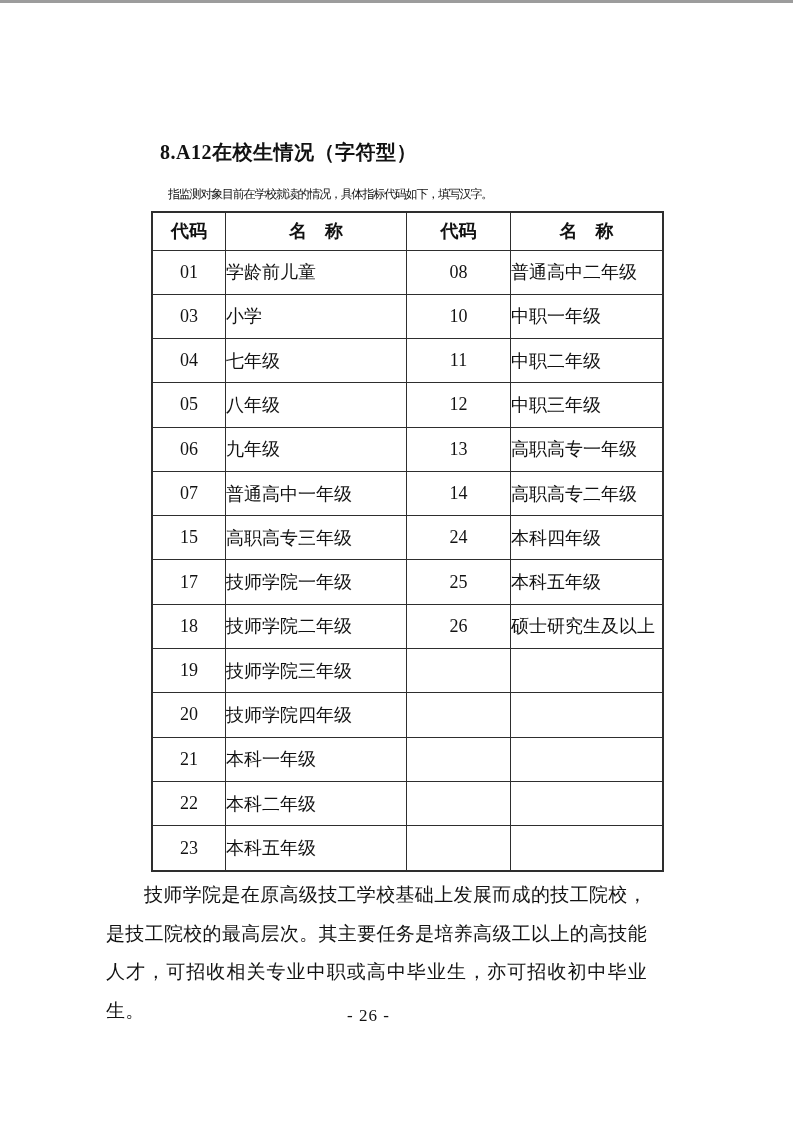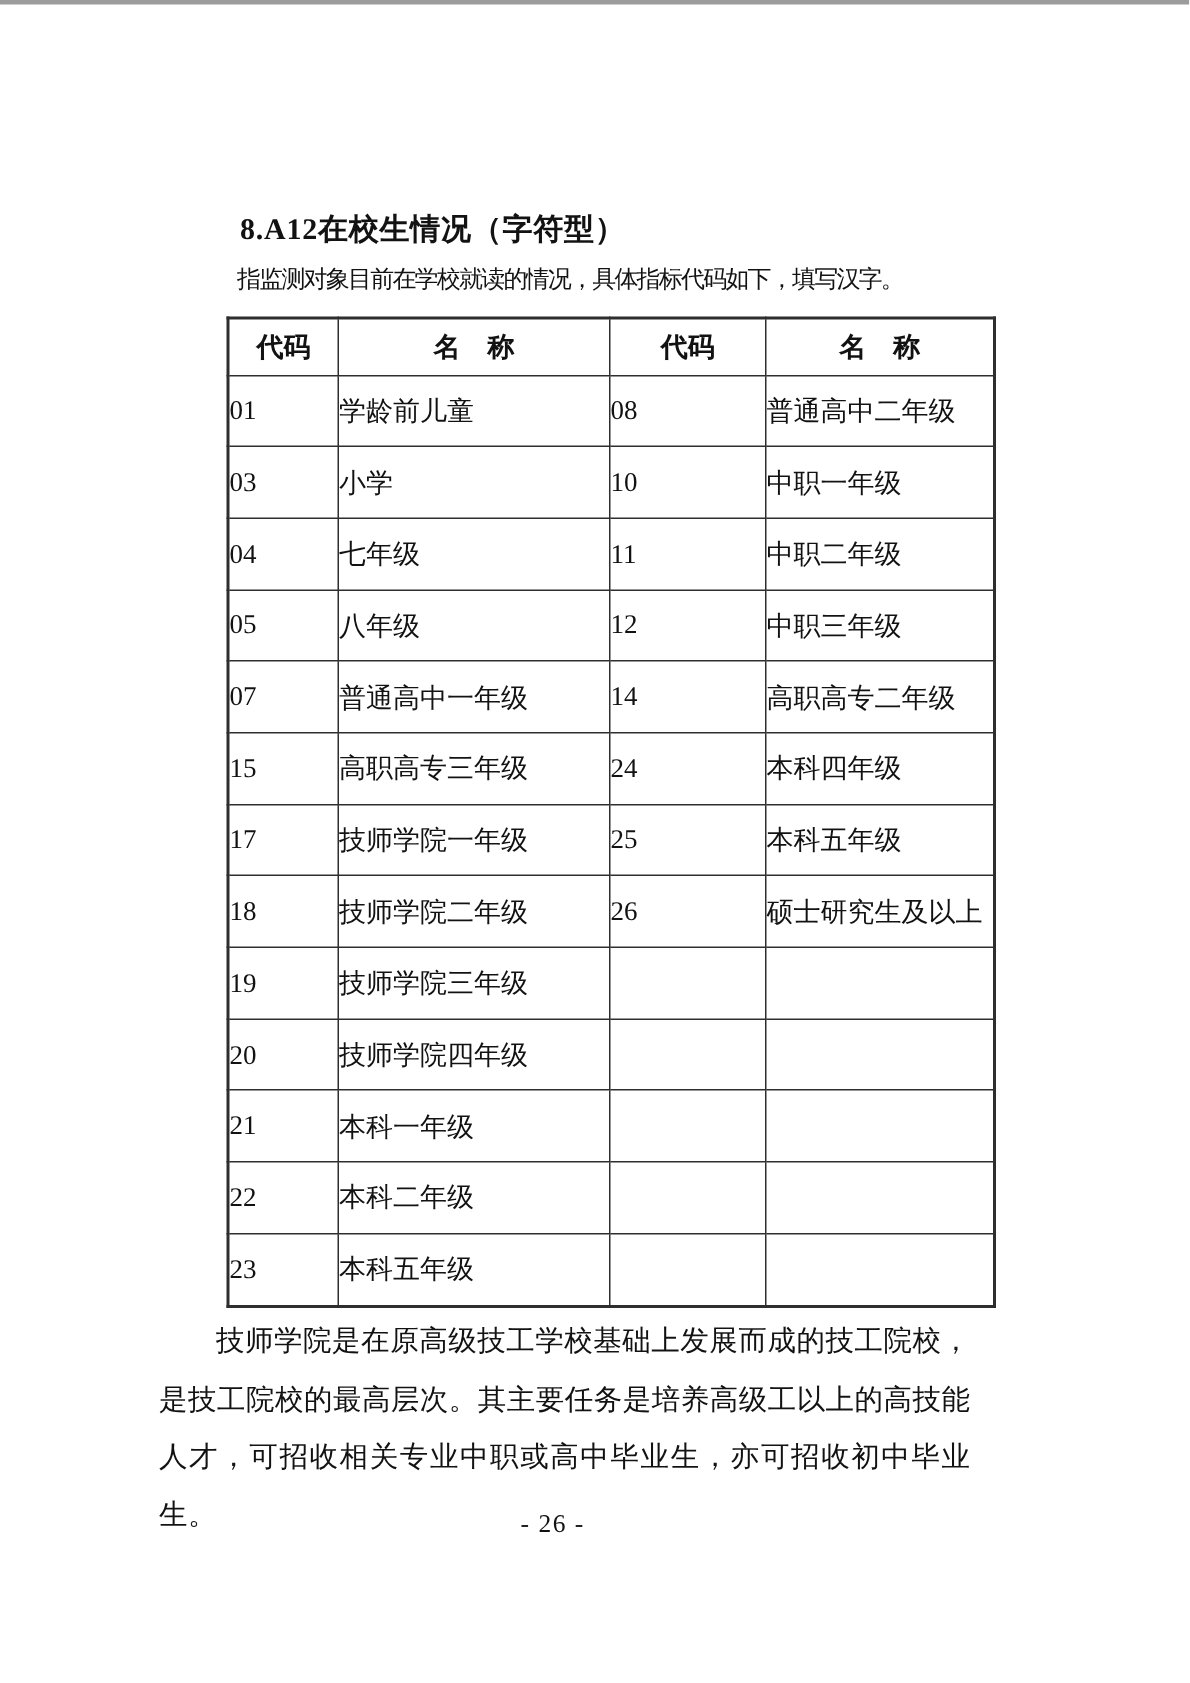--- a/index.html
+++ b/index.html
@@ -23,22 +23,22 @@
     left: 160px; top: 139px;
     margin: 0;
     font-size: 20px;
     font-weight: bold;
     white-space: nowrap;
     letter-spacing: 0.5px;
   }
   .intro {
     position: absolute;
     left: 158px; top: 176px;
-    margin: 0;
-    font-size: 16px;
+    margin: 10px;
+    font-size: 12px;
     letter-spacing: -1.2px;
     white-space: nowrap;
   }
   table.code-table {
     position: absolute;
     left: 151px; top: 211px;
     width: 506px; height: 661px;
     border-collapse: collapse;
     table-layout: fixed;
     border: 2px solid #2e2e2e;
@@ -55,21 +55,21 @@
   table.code-table th {
     font-weight: bold;
     font-size: 18px;
     text-align: center;
   }
   th.c1 { width: 72px; }
   th.c2 { width: 180px; }
   th.c3 { width: 103px; }
   th.c4 { width: 151px; }
   td.code-col {
-    text-align: left;
+    text-align: center;
     font-size: 18px;
   }
   td.name-col {
     text-align: left;
     padding-left: 7px;
     font-size: 18px;
   }
   .note {
     position: absolute;
     left: 106px; top: 876px;
@@ -129,20 +129,26 @@
           <td class="code-col">11</td>
           <td class="name-col">中职二年级</td>
         </tr>
         <tr>
           <td class="code-col">05</td>
           <td class="name-col">八年级</td>
           <td class="code-col">12</td>
           <td class="name-col">中职三年级</td>
         </tr>
         <tr>
+          <td class="code-col">06</td>
+          <td class="name-col">九年级</td>
+          <td class="code-col">13</td>
+          <td class="name-col">高职高专一年级</td>
+        </tr>
+        <tr>
           <td class="code-col">07</td>
           <td class="name-col">普通高中一年级</td>
           <td class="code-col">14</td>
           <td class="name-col">高职高专二年级</td>
         </tr>
         <tr>
           <td class="code-col">15</td>
           <td class="name-col">高职高专三年级</td>
           <td class="code-col">24</td>
           <td class="name-col">本科四年级</td>

